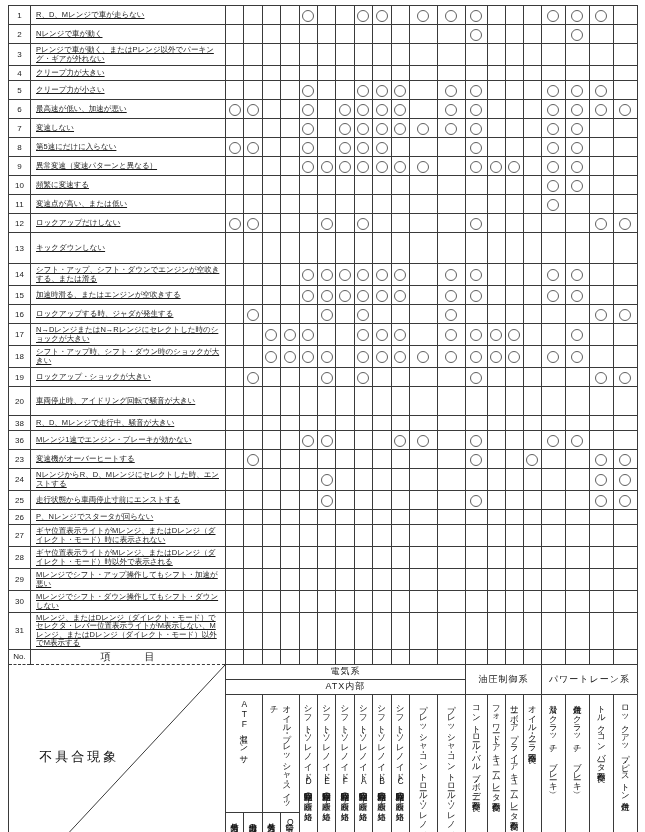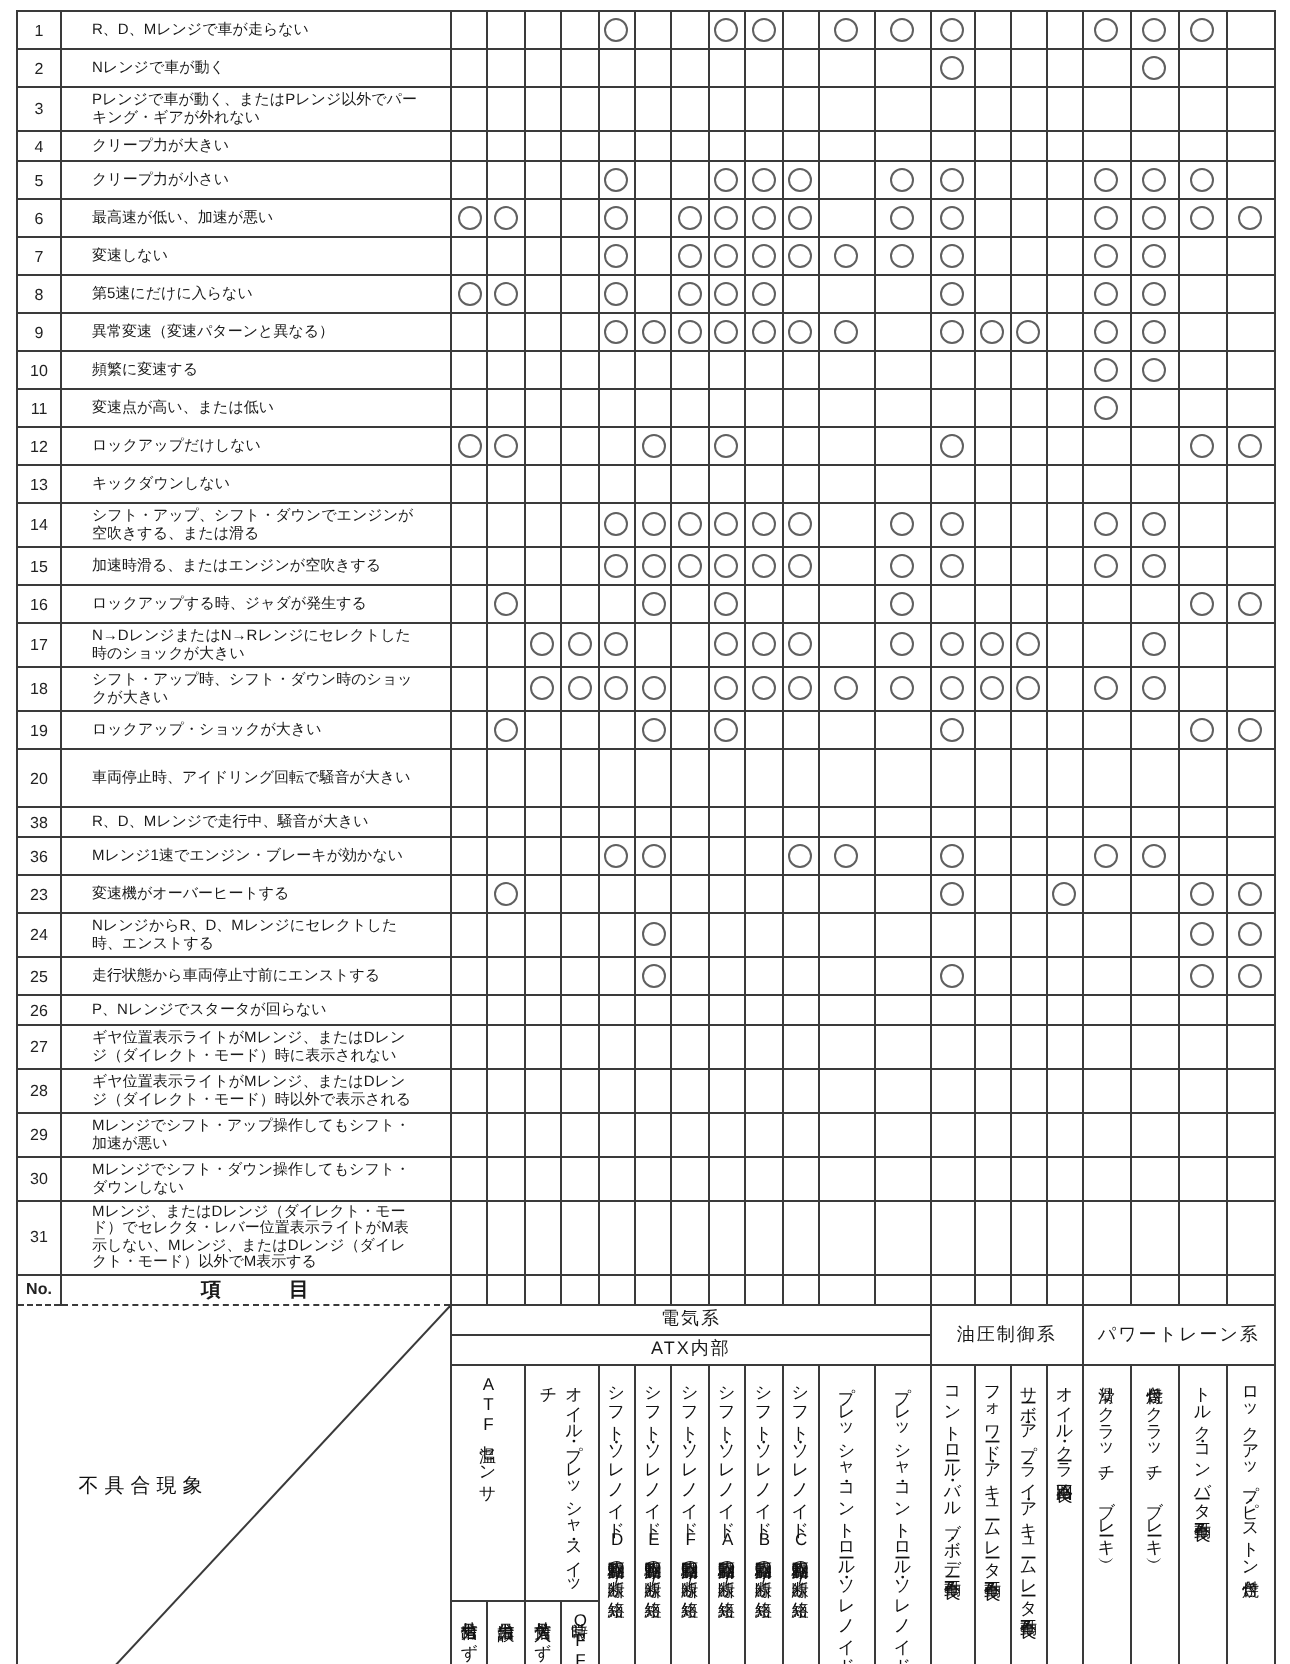--- a/index.html
+++ b/index.html
@@ -1,29 +1,29 @@
 <!DOCTYPE html>
 <html><head>
 <meta charset="utf-8">
 <style>
   html,body{margin:0;padding:0;background:#e8e8e8;}
   .page{width:645px;height:832px;background:#ffffff;position:relative;overflow:hidden;
         font-family:"Liberation Sans","DejaVu Sans",sans-serif;color:#1a1a1a;}
   table{position:absolute;left:8px;top:5px;width:629px;border-collapse:collapse;table-layout:fixed;}
   td{border:1px solid #3a3a3a;padding:0;overflow:hidden;vertical-align:middle;background:#fff;}
   td.no{font-size:8px;text-align:center;color:#222;}
-  td.lbl{font-size:7.5px;line-height:1.12;padding:1px 15px;text-align:left;}
+  td.lbl{font-size:7.5px;line-height:1.12;padding:1px 5px;text-align:left;text-decoration:underline;}
   td.cell{text-align:center;}
   .circle{display:inline-block;width:10px;height:10px;border:1px solid #606060;border-radius:50%;
           vertical-align:middle;background:transparent;}
   td.hdr{font-size:9px;text-align:center;letter-spacing:1px;}
   td.dash{border-bottom:1px dashed #3a3a3a;}
   #diag-cell{border-top:none;position:relative;}
   #diag-cell svg{position:absolute;left:0;top:0;width:100%;height:100%;}
-  .diag-label{position:absolute;font-size:10px;letter-spacing:3px;color:#111;white-space:nowrap;}
+  .diag-label{position:absolute;font-size:13px;letter-spacing:3px;color:#111;white-space:nowrap;}
   .ph-label{left:14%;top:36%;}
   .ca-label{left:40%;top:80%;}
   td.vcell{vertical-align:top;}
   .vwrap{display:flex;justify-content:center;align-items:flex-start;width:100%;}
   .vtext{writing-mode:vertical-rl;text-orientation:upright;font-size:8.5px;line-height:1.5;
          letter-spacing:0px;padding-top:4px;color:#111;}
   .vh203 .vtext{height:196px;}
   .vh118 .vtext{height:111px;}
   .vh85  .vtext{height:78px;}
   td.noRowCell{background:#fff;}
@@ -340,21 +340,21 @@
           <td class="cell"></td>
           <td class="cell"><span class="circle"></span></td>
           <td class="cell"></td>
           <td class="cell"></td>
           <td class="cell"></td>
           <td class="cell"></td>
           <td class="cell"></td>
           <td class="cell"><span class="circle"></span></td>
           <td class="cell"><span class="circle"></span></td>
         </tr>
-        <tr style="height: 19px;">
+        <tr style="height: 31px;">
           <td class="no">13</td>
           <td class="lbl">キックダウンしない</td>
           <td class="cell"></td>
           <td class="cell"></td>
           <td class="cell"></td>
           <td class="cell"></td>
           <td class="cell"></td>
           <td class="cell"></td>
           <td class="cell"></td>
           <td class="cell"></td>
@@ -796,21 +796,21 @@
           <td class="cell"></td>
           <td class="cell"></td>
           <td class="cell"></td>
           <td class="cell"></td>
           <td class="cell"></td>
           <td class="cell"></td>
           <td class="cell"></td>
           <td class="cell"></td>
           <td class="cell"></td>
         </tr>
-        <tr id="no-row" style="height:15px;font-weight:bold;">
+        <tr id="no-row" style="height:15px;">
         <td class="no dash hdr" style="font-size:8px;letter-spacing:0;">No.</td>
         <td class="hdr dash" style="font-size:10px;">項　　　目</td>
       <td class="noRowCell"></td>
           <td class="noRowCell"></td>
           <td class="noRowCell"></td>
           <td class="noRowCell"></td>
           <td class="noRowCell"></td>
           <td class="noRowCell"></td>
           <td class="noRowCell"></td>
           <td class="noRowCell"></td>

